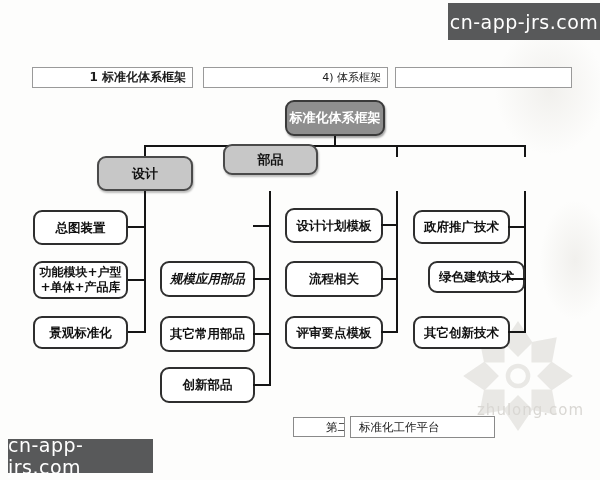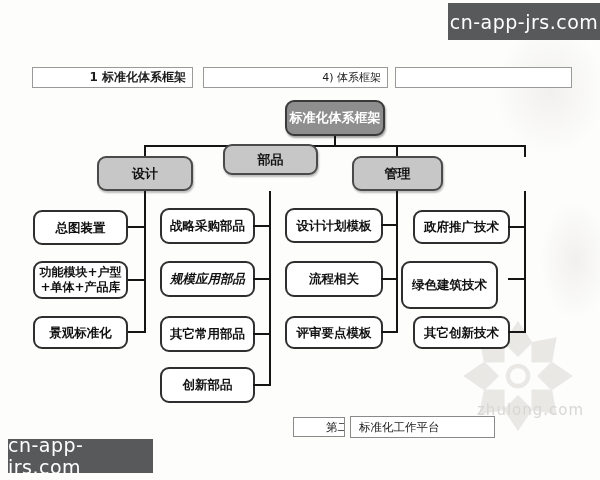--- a/index.html
+++ b/index.html
@@ -133,54 +133,52 @@
 
   <div class="abs line" style="left:334px; top:136px; width:2px; height:10px;"></div>
   <div class="abs line" style="left:144px; top:145px; width:382px; height:2px;"></div>
   <div class="abs line" style="left:144px; top:146px; width:2px; height:11px;"></div>
   <div class="abs line" style="left:269px; top:146px; width:2px; height:11px;"></div>
   <div class="abs line" style="left:396px; top:146px; width:2px; height:11px;"></div>
   <div class="abs line" style="left:524px; top:146px; width:2px; height:11px;"></div>
 
   <div class="abs node branch-node" style="left:97px; top:156px; width:96px; height:35px;">设计</div>
   <div class="abs node branch-node" style="left:223px; top:144px; width:95px; height:31px;">部品</div>
-  <div class="abs node branch-node" style="left:352px; top:156px; width:91px; height:35px;">管理</div>
 
   <div class="abs line" style="left:144px; top:191px; width:2px; height:142px;"></div>
   <div class="abs line" style="left:269px; top:191px; width:2px; height:195px;"></div>
   <div class="abs line" style="left:396px; top:191px; width:2px; height:141px;"></div>
   <div class="abs line" style="left:524px; top:191px; width:2px; height:141px;"></div>
 
   <div class="abs node leaf-node" style="left:33px; top:210px; width:95px; height:35px;">总图装置</div>
   <div class="abs line" style="left:128px; top:226px; width:18px; height:2px;"></div>
   <div class="abs node leaf-node" style="left:33px; top:261px; width:95px; height:38px; font-size:12px;">功能模块+户型
 +单体+产品库</div>
   <div class="abs line" style="left:128px; top:279px; width:18px; height:2px;"></div>
   <div class="abs node leaf-node" style="left:33px; top:316px; width:95px; height:33px;">景观标准化</div>
   <div class="abs line" style="left:128px; top:331px; width:18px; height:2px;"></div>
 
-  <div class="abs node leaf-node" style="left:160px; top:208px; width:95px; height:36px;">战略采购部品</div>
   <div class="abs line" style="left:253px; top:225px; width:18px; height:2px;"></div>
   <div class="abs node leaf-node" style="left:160px; top:261px; width:95px; height:36px;font-style:italic;">规模应用部品</div>
   <div class="abs line" style="left:253px; top:278px; width:18px; height:2px;"></div>
   <div class="abs node leaf-node" style="left:160px; top:316px; width:95px; height:36px;">其它常用部品</div>
   <div class="abs line" style="left:253px; top:333px; width:18px; height:2px;"></div>
   <div class="abs node leaf-node" style="left:160px; top:367px; width:95px; height:36px;">创新部品</div>
   <div class="abs line" style="left:253px; top:384px; width:18px; height:2px;"></div>
 
   <div class="abs node leaf-node" style="left:285px; top:208px; width:98px; height:35px;">设计计划模板</div>
   <div class="abs line" style="left:381px; top:224px; width:17px; height:2px;"></div>
   <div class="abs node leaf-node" style="left:285px; top:261px; width:98px; height:36px;">流程相关</div>
   <div class="abs line" style="left:381px; top:278px; width:17px; height:2px;"></div>
   <div class="abs node leaf-node" style="left:285px; top:316px; width:98px; height:33px;">评审要点模板</div>
   <div class="abs line" style="left:381px; top:331px; width:17px; height:2px;"></div>
 
   <div class="abs node leaf-node" style="left:413px; top:210px; width:97px; height:34px;">政府推广技术</div>
   <div class="abs line" style="left:508px; top:226px; width:18px; height:2px;"></div>
-  <div class="abs node leaf-node" style="left:401px; top:261px; width:97px; height:48px;">绿色建筑技术</div>
+  <div class="abs node leaf-node" style="left:428px; top:261px; width:97px; height:32px;">绿色建筑技术</div>
   <div class="abs line" style="left:508px; top:278px; width:18px; height:2px;"></div>
   <div class="abs node leaf-node" style="left:413px; top:316px; width:97px; height:33px;">其它创新技术</div>
   <div class="abs line" style="left:508px; top:331px; width:18px; height:2px;"></div>
 
   <div class="abs fbox center" style="left:293px; top:417px; width:52px; height:20px;">第二章</div>
   <div class="abs fbox left" style="left:350px; top:416px; width:145px; height:22px; line-height:21px;">标准化工作平台</div>
 
 </div>
 
 </body></html>

